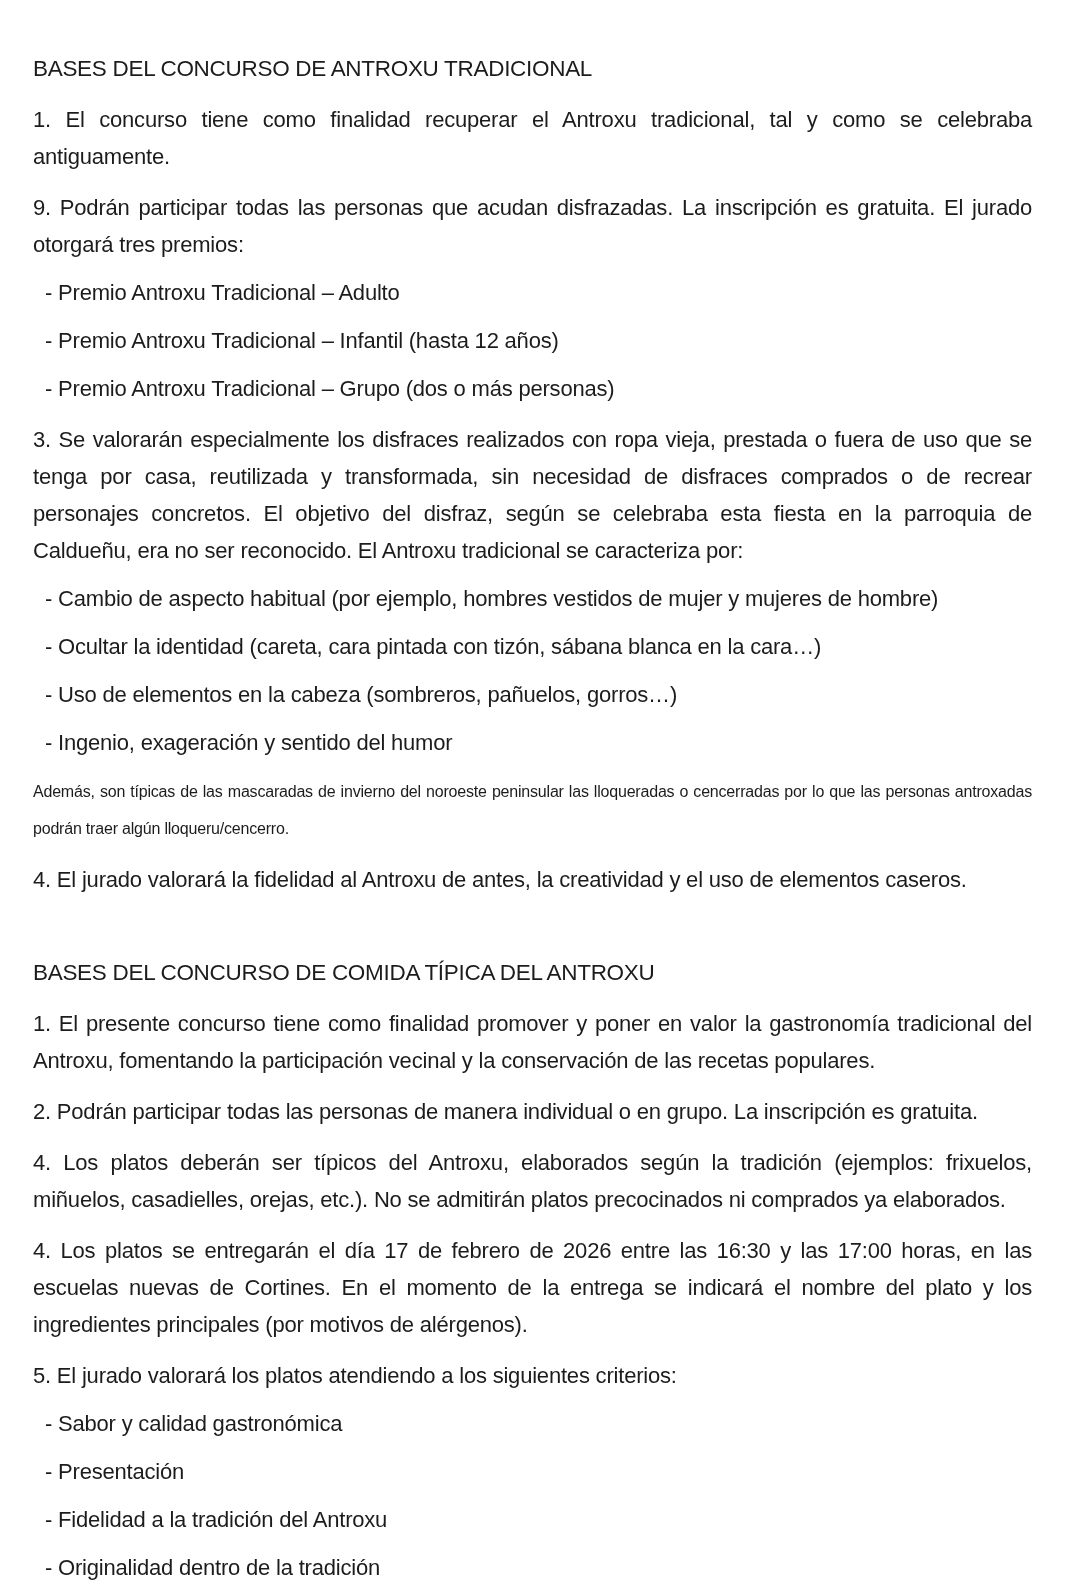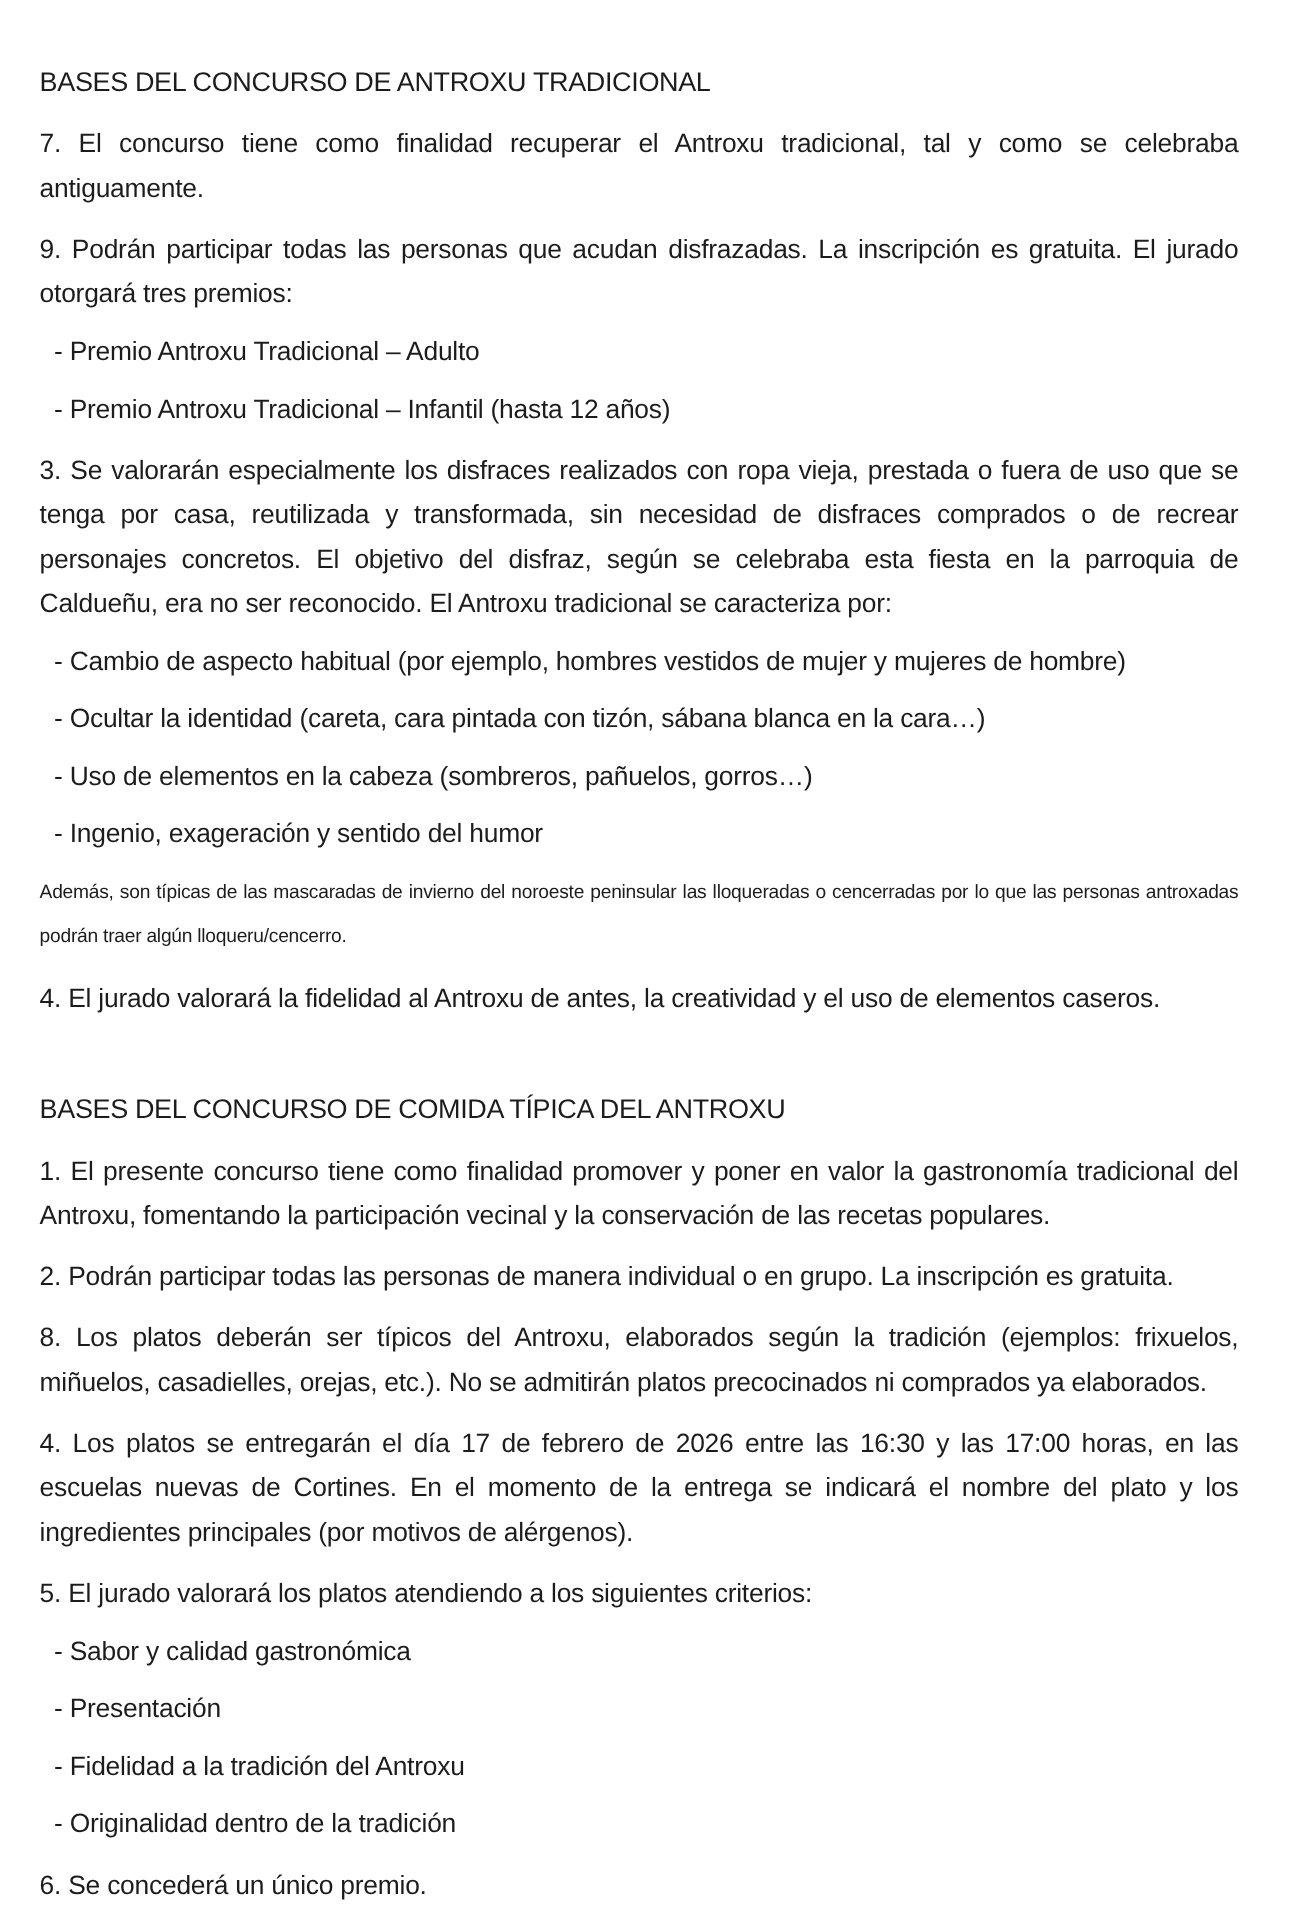--- a/index.html
+++ b/index.html
@@ -54,38 +54,39 @@
     text-align: justify;
   }
 </style>
 </head>
 <body>
 
 <div class="page">
 
   <section class="doc-section">
     <h1 class="doc-heading">BASES DEL CONCURSO DE ANTROXU TRADICIONAL</h1>
-    <p class="para">7. El concurso tiene como finalidad recuperar el Antroxu tradicional, tal y como se celebraba antiguamente.</p>
+    <p class="para">1. El concurso tiene como finalidad recuperar el Antroxu tradicional, tal y como se celebraba antiguamente.</p>
     <p class="para">9. Podrán participar todas las personas que acudan disfrazadas. La inscripción es gratuita. El jurado otorgará tres premios:</p>
     <p class="li-line">- Premio Antroxu Tradicional – Adulto</p>
     <p class="li-line">- Premio Antroxu Tradicional – Infantil (hasta 12 años)</p>
+    <p class="li-line">- Premio Antroxu Tradicional – Grupo (dos o más personas)</p>
     <p class="para">3. Se valorarán especialmente los disfraces realizados con ropa vieja, prestada o fuera de uso que se tenga por casa, reutilizada y transformada, sin necesidad de disfraces comprados o de recrear personajes concretos. El objetivo del disfraz, según se celebraba esta fiesta en la parroquia de Caldueñu, era no ser reconocido. El Antroxu tradicional se caracteriza por:</p>
     <p class="li-line">- Cambio de aspecto habitual (por ejemplo, hombres vestidos de mujer y mujeres de hombre)</p>
     <p class="li-line">- Ocultar la identidad (careta, cara pintada con tizón, sábana blanca en la cara…)</p>
     <p class="li-line">- Uso de elementos en la cabeza (sombreros, pañuelos, gorros…)</p>
     <p class="li-line">- Ingenio, exageración y sentido del humor</p>
     <p class="cont">Además, son típicas de las mascaradas de invierno del noroeste peninsular las lloqueradas o cencerradas por lo que las personas antroxadas podrán traer algún lloqueru/cencerro.</p>
     <p class="para">4. El jurado valorará la fidelidad al Antroxu de antes, la creatividad y el uso de elementos caseros.</p>
   </section>
 
   <section class="doc-section">
     <h1 class="doc-heading">BASES DEL CONCURSO DE COMIDA TÍPICA DEL ANTROXU</h1>
     <p class="para">1. El presente concurso tiene como finalidad promover y poner en valor la gastronomía tradicional del Antroxu, fomentando la participación vecinal y la conservación de las recetas populares.</p>
     <p class="para">2. Podrán participar todas las personas de manera individual o en grupo. La inscripción es gratuita.</p>
-    <p class="para">8. Los platos deberán ser típicos del Antroxu, elaborados según la tradición (ejemplos: frixuelos, miñuelos, casadielles, orejas, etc.). No se admitirán platos precocinados ni comprados ya elaborados.</p>
+    <p class="para">4. Los platos deberán ser típicos del Antroxu, elaborados según la tradición (ejemplos: frixuelos, miñuelos, casadielles, orejas, etc.). No se admitirán platos precocinados ni comprados ya elaborados.</p>
     <p class="para">4. Los platos se entregarán el día 17 de febrero de 2026 entre las 16:30 y las 17:00 horas, en las escuelas nuevas de Cortines. En el momento de la entrega se indicará el nombre del plato y los ingredientes principales (por motivos de alérgenos).</p>
     <p class="para">5. El jurado valorará los platos atendiendo a los siguientes criterios:</p>
     <p class="li-line">- Sabor y calidad gastronómica</p>
     <p class="li-line">- Presentación</p>
     <p class="li-line">- Fidelidad a la tradición del Antroxu</p>
     <p class="li-line">- Originalidad dentro de la tradición</p>
     <p class="para">6. Se concederá un único premio.</p>
   </section>
 
 </div>

